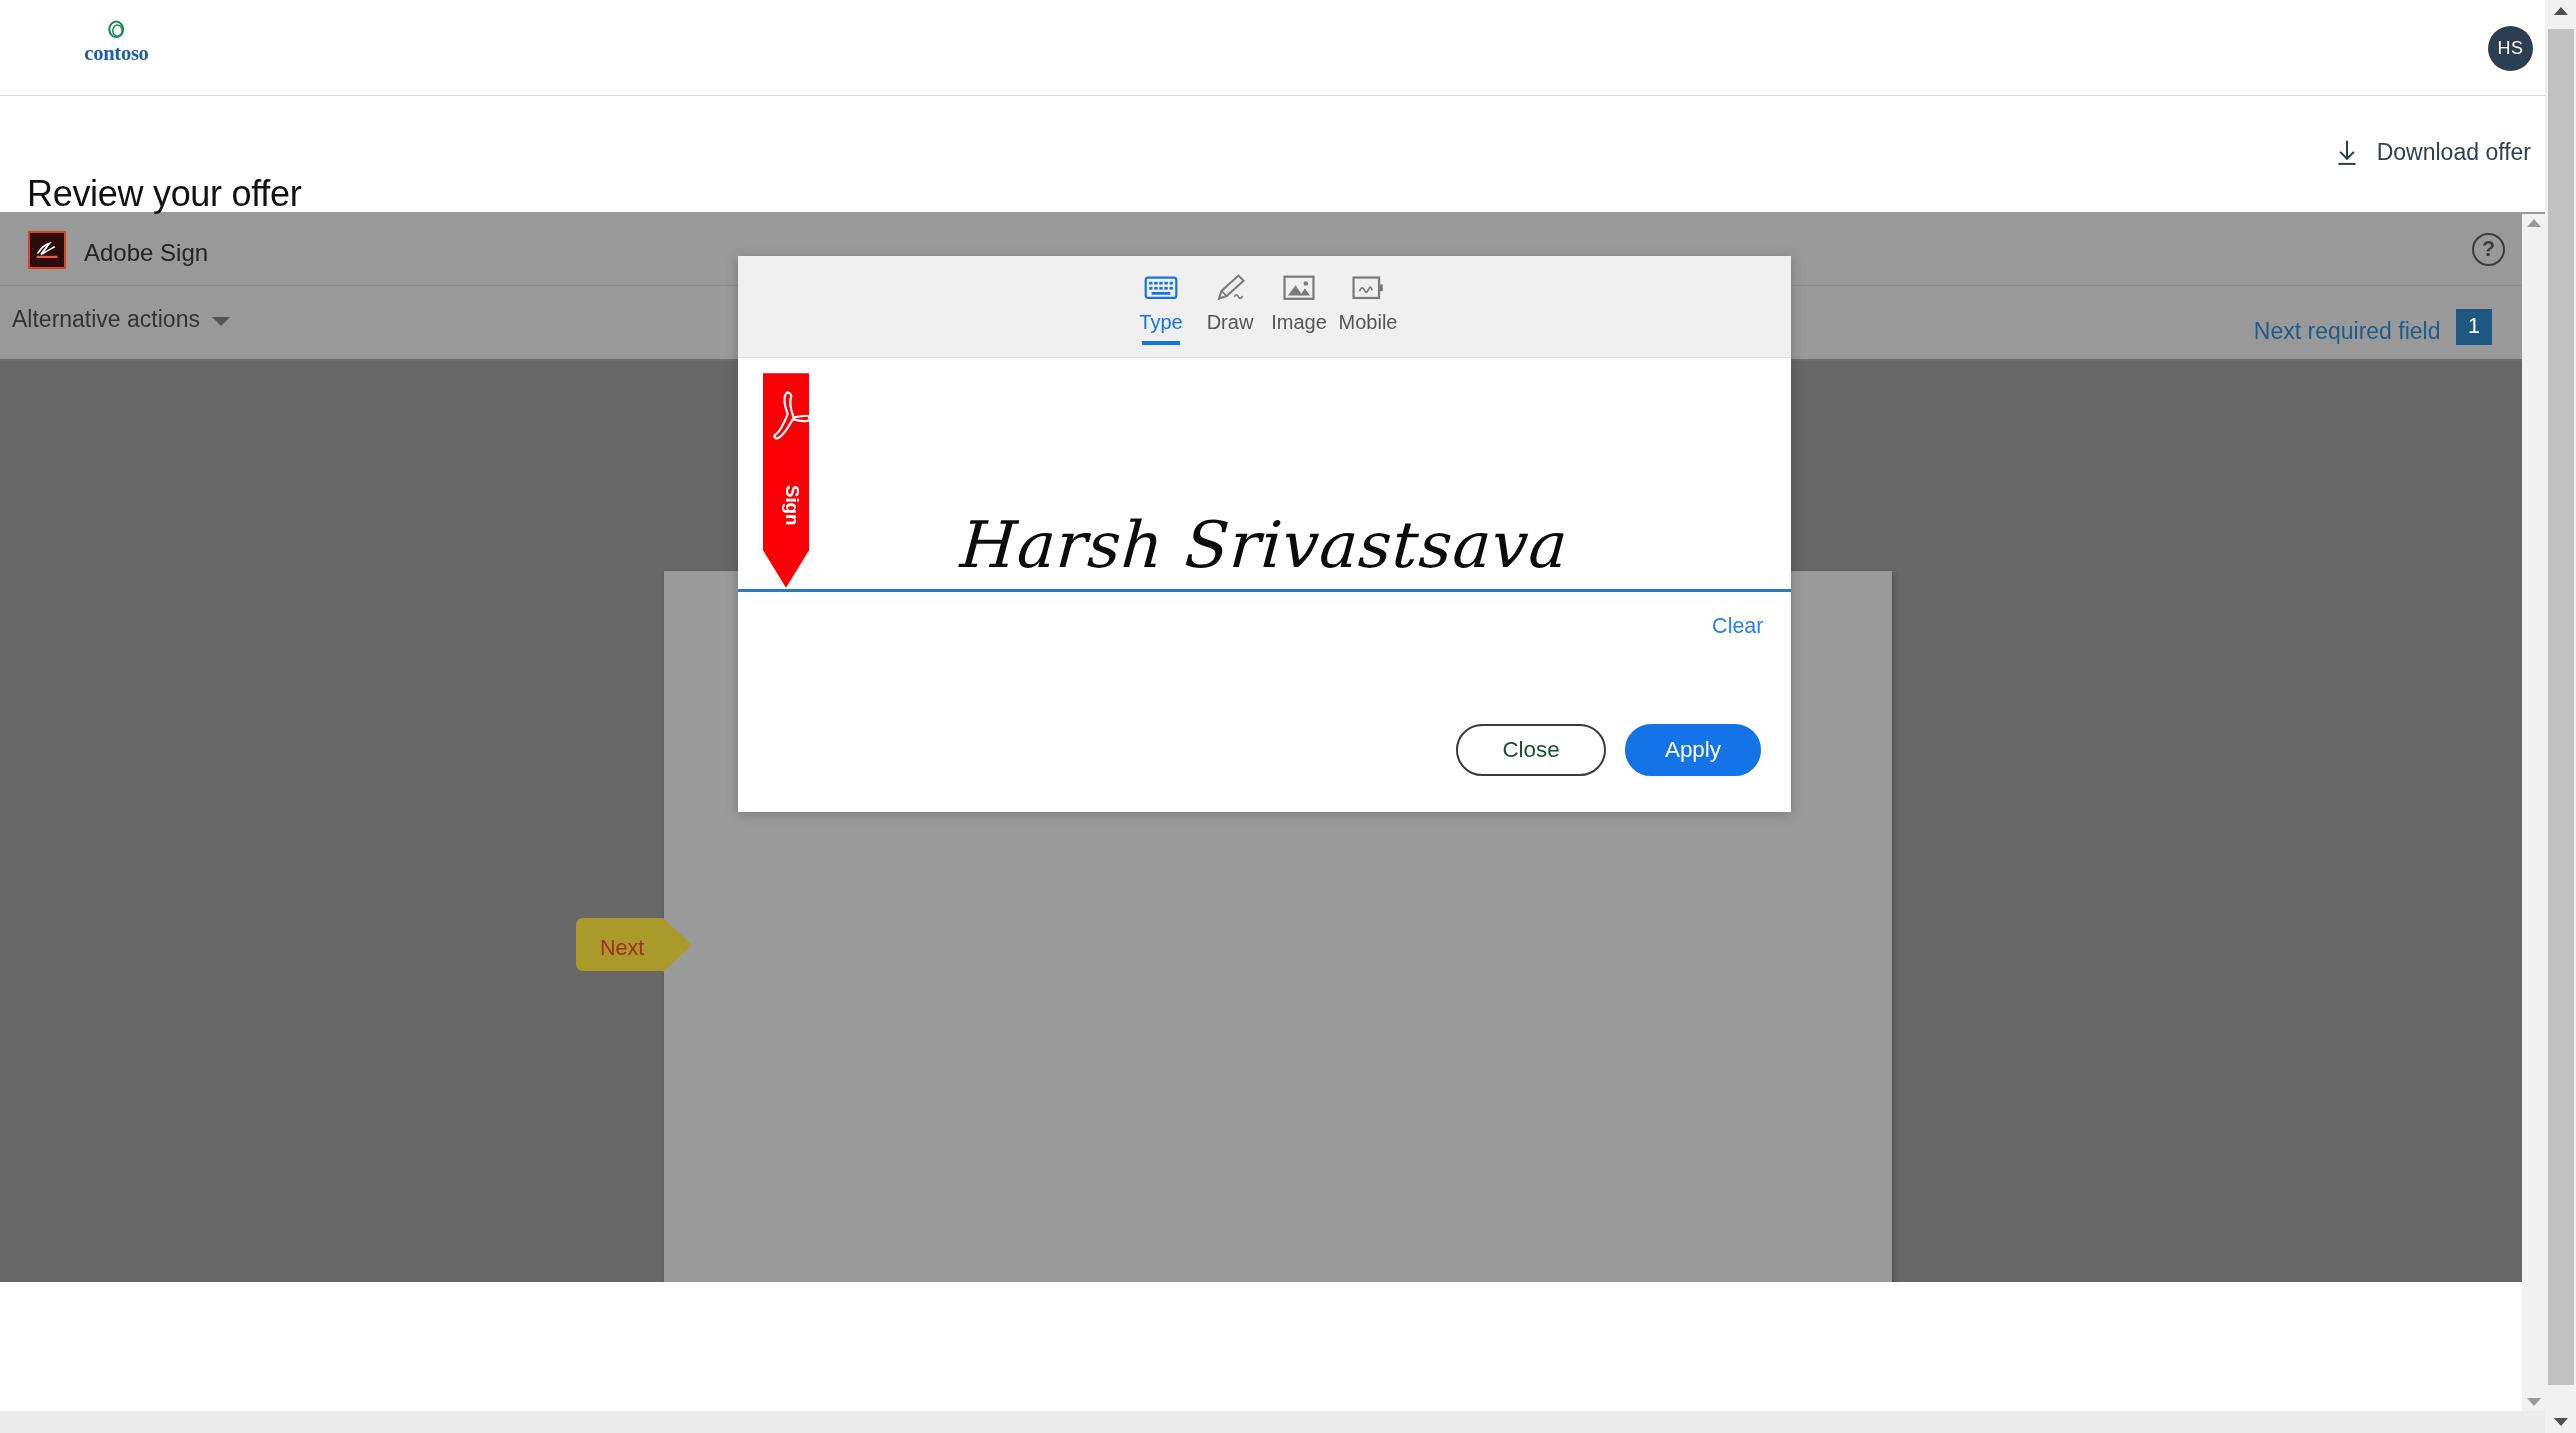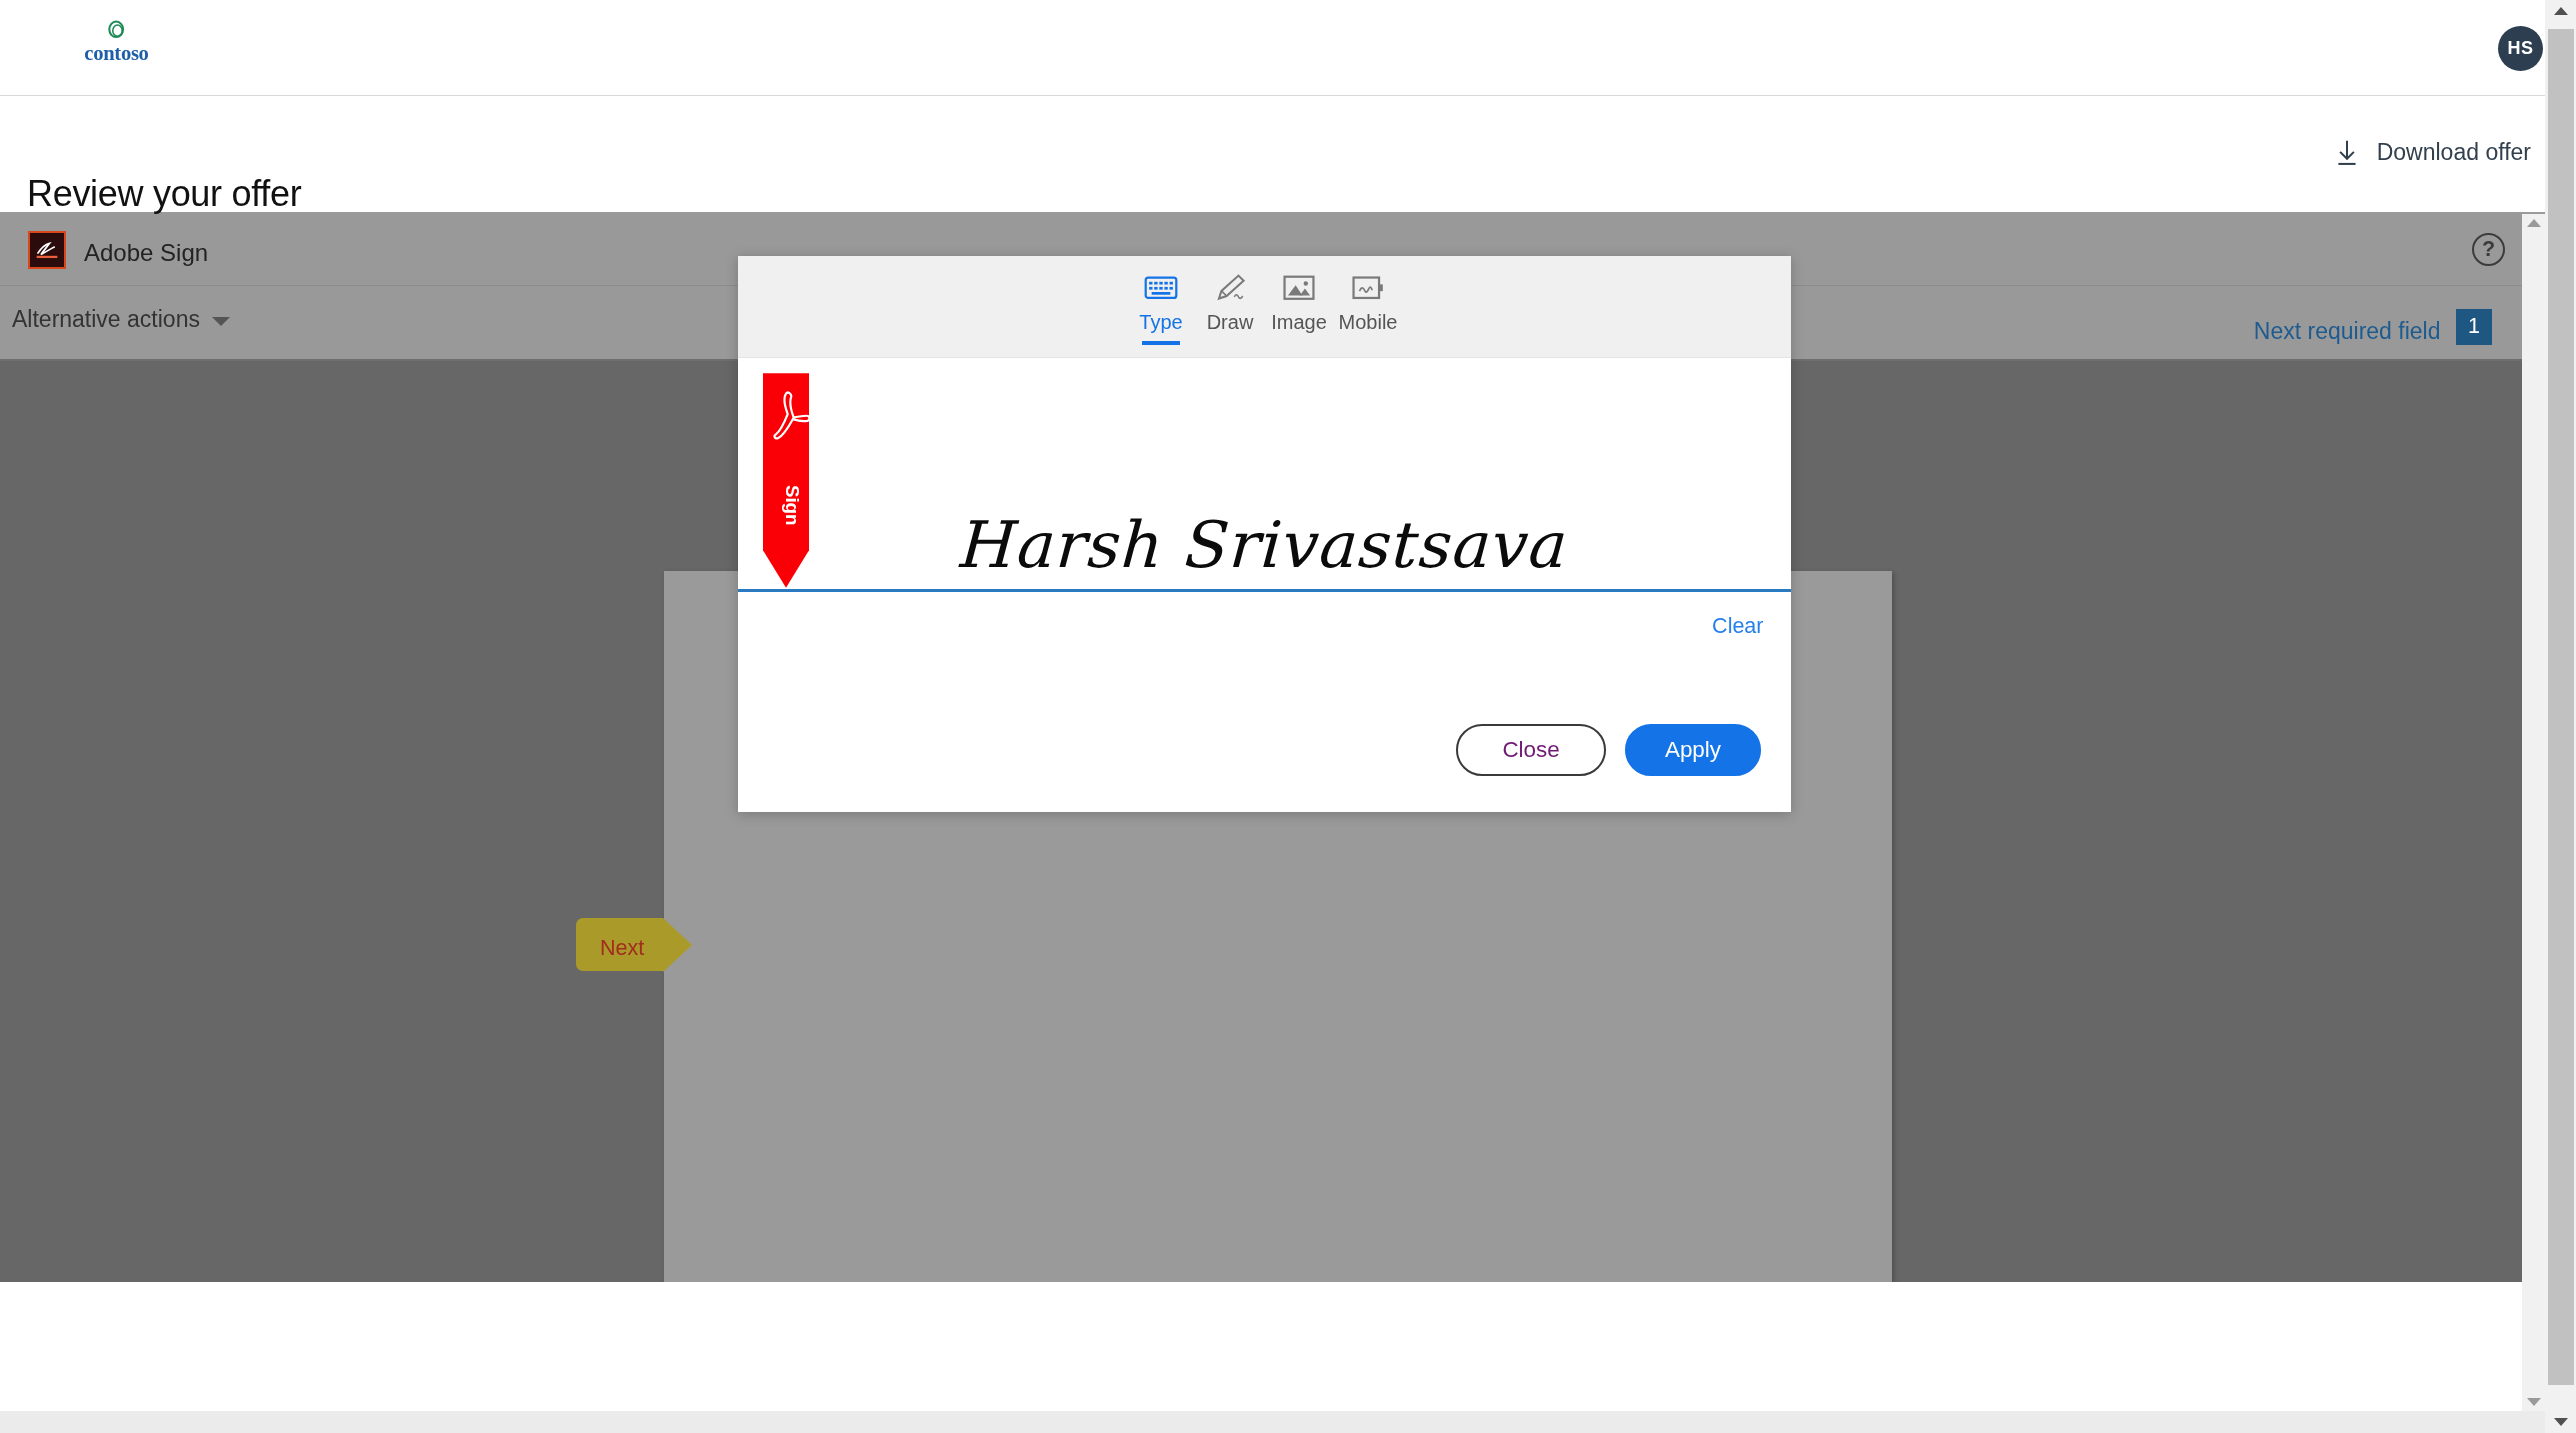--- a/index.html
+++ b/index.html
@@ -42,29 +42,29 @@
     display: block;
     font-family: "Liberation Serif", serif;
     font-size: 20.6px;
     font-weight: 700;
     color: #1f5fa9;
     letter-spacing: -0.3px;
     line-height: 1;
   }
   .avatar {
     position: absolute;
-    right: 33px;
+    right: 43px;
     top: 26px;
     width: 45px;
     height: 45px;
     border-radius: 50%;
     background: #2d3e50;
     color: #fff;
     font-size: 18px;
-    font-weight: 700;
+    font-weight: 400;
     display: flex;
     align-items: center;
     justify-content: center;
     letter-spacing: 0.4px;
   }
 
   
   .title-bar {
     position: absolute;
     left: 0; top: 96px;
@@ -351,21 +351,21 @@
     display: flex;
     align-items: center;
     justify-content: center;
     cursor: pointer;
     box-sizing: border-box;
   }
   .btn-close {
     width: 150px;
     background: #fff;
     border: 2.6px solid #3a3a3a;
-    color: #701a75;
+    color: #14532d;
   }
   .btn-apply {
     width: 136px;
     background: #1473e6;
     border: 2.6px solid #1473e6;
     color: #fff;
   }
 
   
   .bottom-strip {

